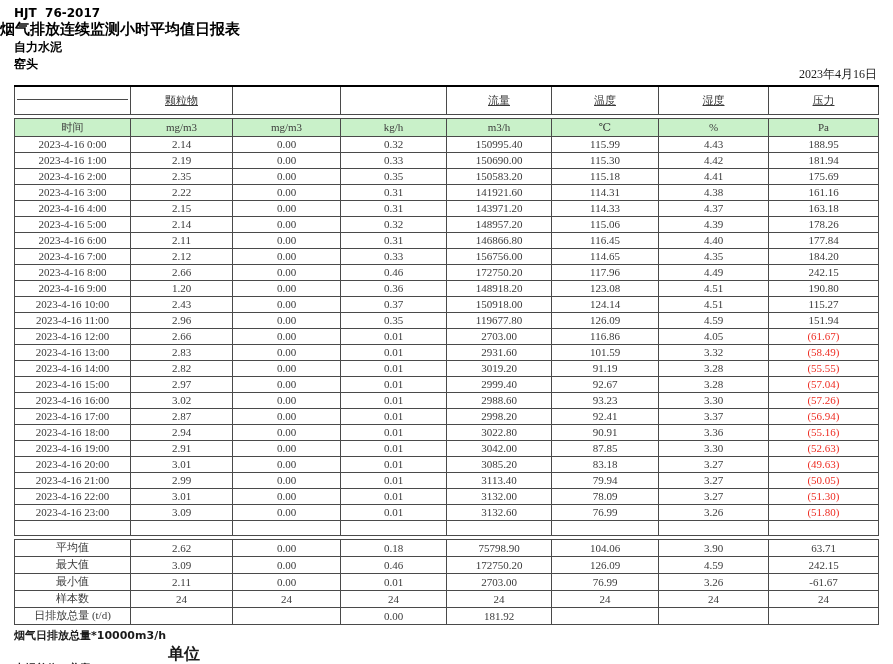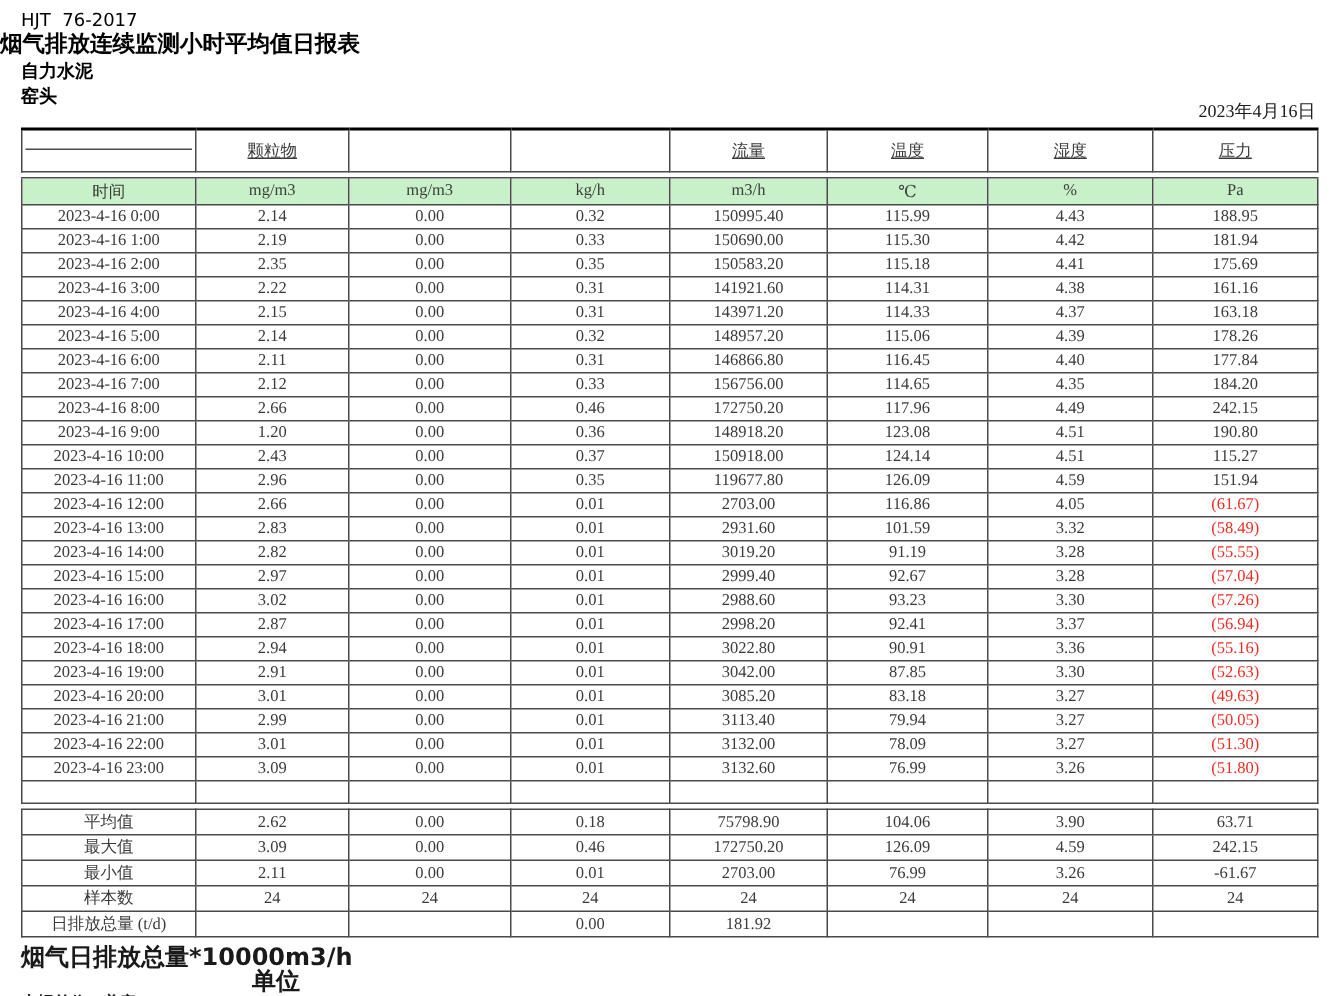--- a/index.html
+++ b/index.html
@@ -8,21 +8,21 @@
   body {
     width:893px; height:664px; background:#ffffff;
     font-family:"Liberation Serif","DejaVu Serif",serif;
     color:#2e2e2e;
   }
   .page { position:relative; width:893px; height:664px; overflow:hidden; background:#fff; }
 
   .std-code {
     position:absolute; left:14px; top:6px;
     font-family:"DejaVu Sans","Liberation Sans",sans-serif;
-    font-weight:normal; font-size:12px; color:#000; white-space:pre;
+    font-weight:bold; font-size:12px; color:#000; white-space:pre;
   }
   .title {
     position:absolute; left:0; top:20px; width:100%; text-align:left;
     font-family:"DejaVu Sans","Liberation Sans",sans-serif;
     font-weight:bold; font-size:15px; color:#000;
   }
   .company {
     position:absolute; left:14px; top:39px;
     font-family:"DejaVu Sans","Liberation Sans",sans-serif;
     font-weight:bold; font-size:12px; color:#000;
@@ -51,21 +51,21 @@
   td.split .half.top { border-bottom:1px solid #4a4a4a; }
   tr.spacer-row td { border-left:none; border-right:none; height:4px; padding:0; }
   tr.units-row td { background:var(--green); height:18px; color:#3c3c3c; }
   tr.data-row td { height:16px; }
   tr.empty-row td { height:15px; }
   tr.summary-row td { height:17px; }
   td.neg { color:var(--red); }
   td.left-label { text-align:left; padding-left:4px; }
 
   .foot-note {
-    position:absolute; left:14px; top:628px; font-size:16px; color:#1a1a1a;
+    position:absolute; left:14px; top:628px; font-size:11px; color:#1a1a1a;
     font-family:"DejaVu Sans","Liberation Sans",sans-serif; font-weight:bold;
   }
   .foot-report-unit {
     position:absolute; left:14px; top:644px; font-size:11px; color:#1a1a1a;
     font-family:"DejaVu Sans","Liberation Sans",sans-serif; font-weight:bold;margin-top:17px;
   }
   .foot-unit {
     position:absolute; left:168px; top:644px; font-size:16px; color:#1a1a1a;
     font-family:"DejaVu Sans","Liberation Sans",sans-serif; font-weight:bold;
   }

